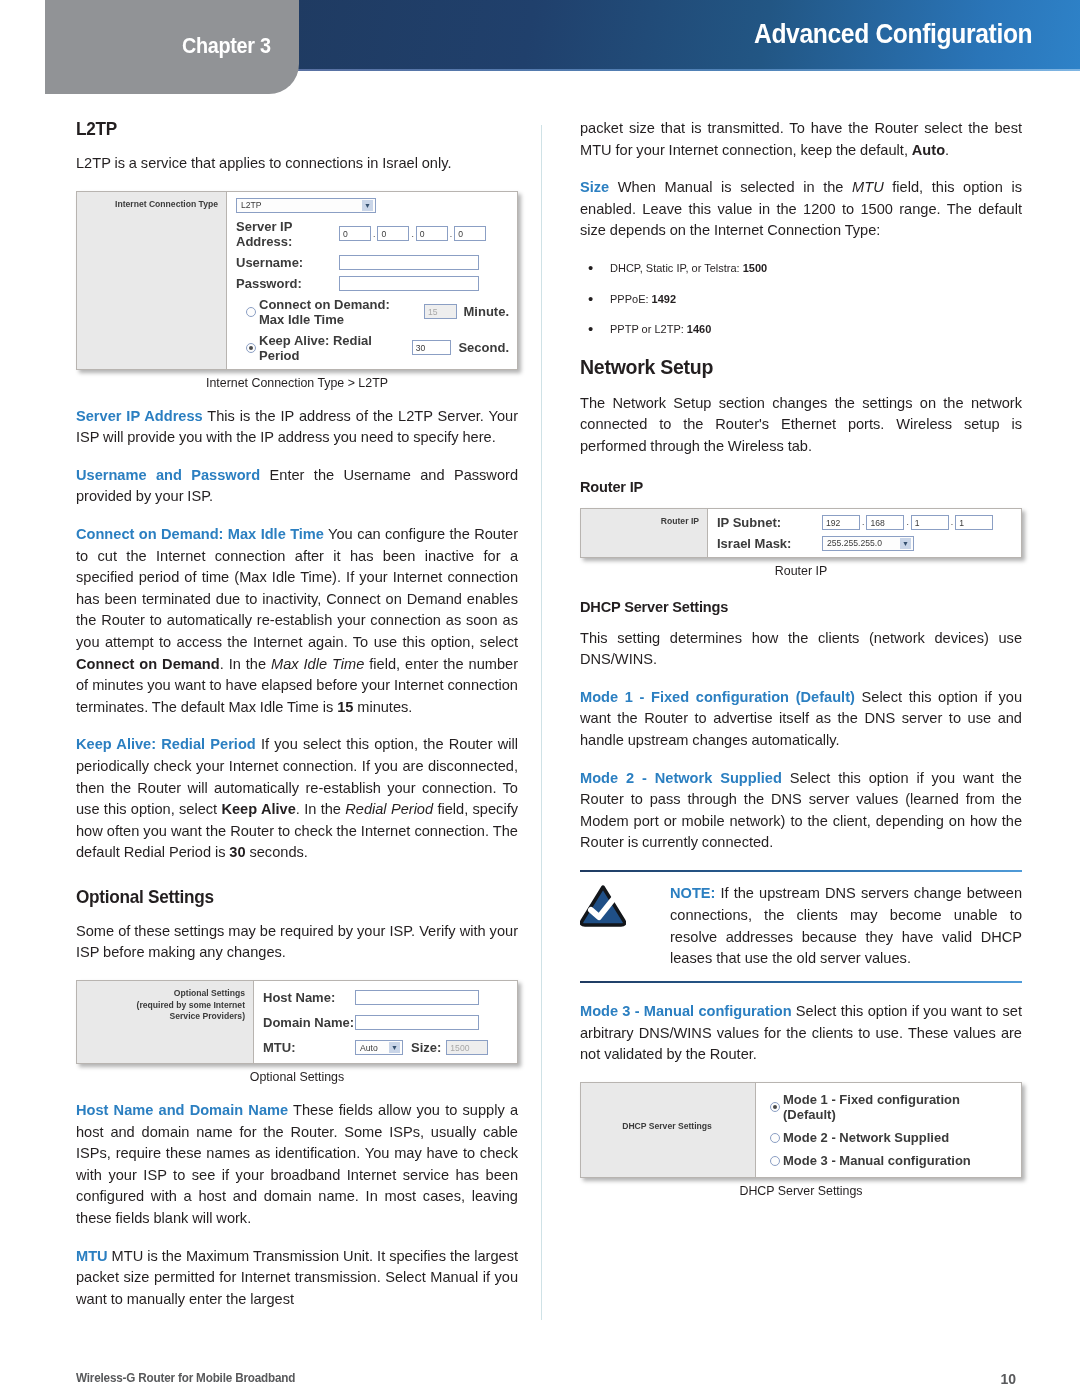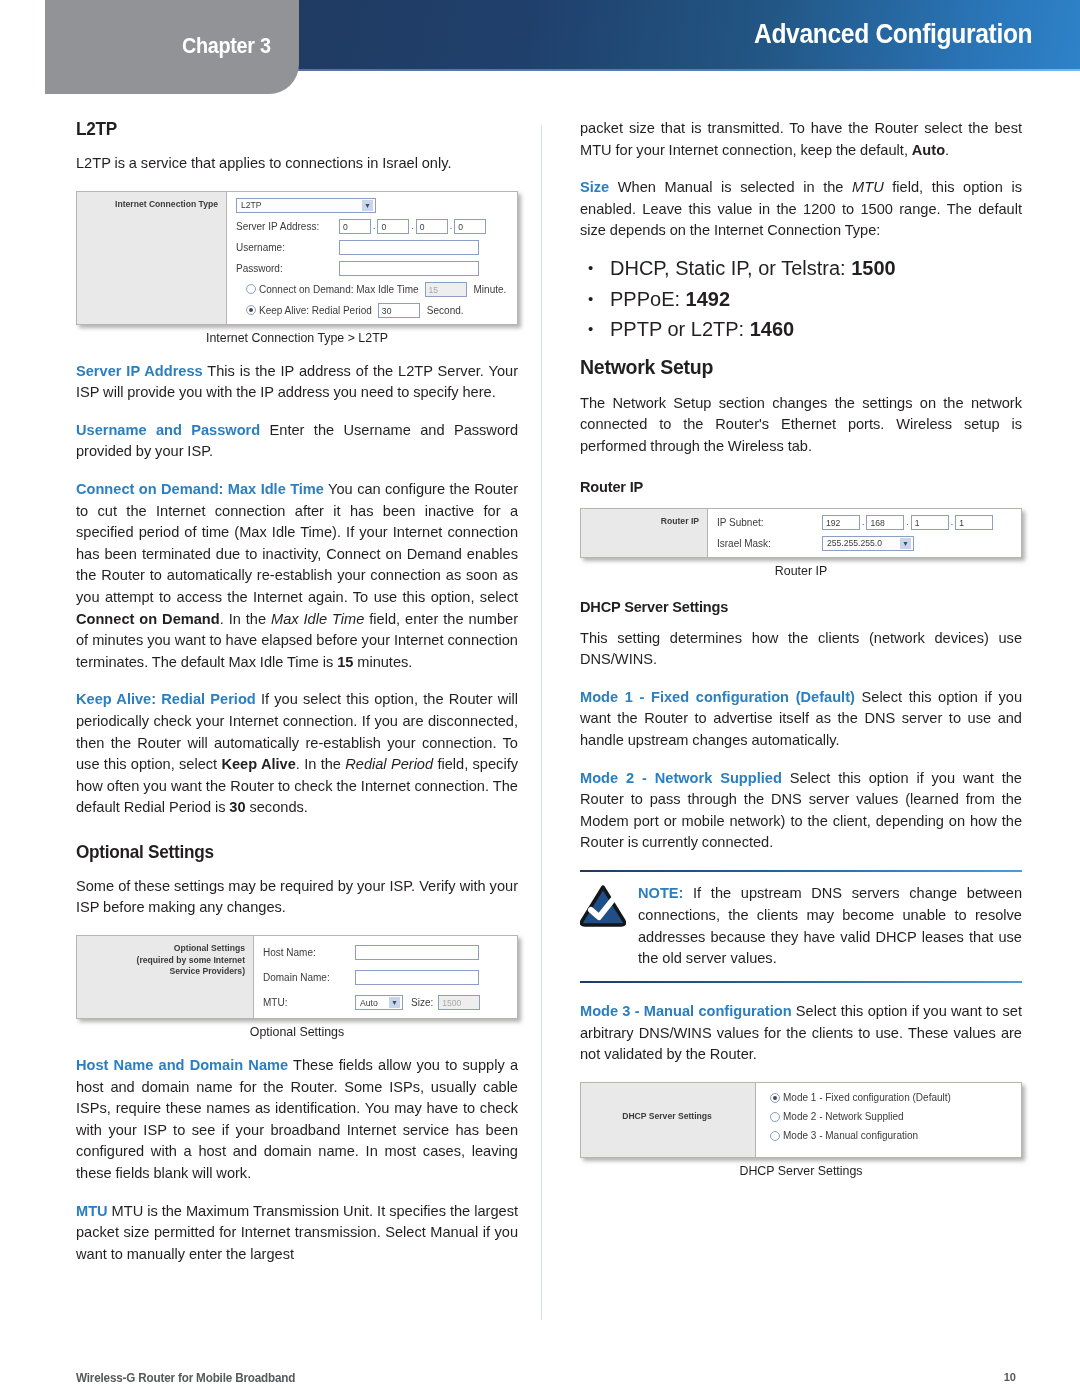--- a/index.html
+++ b/index.html
@@ -73,21 +73,21 @@
     word-spacing: -0.2px;
   }
   p.body:last-child { margin-bottom: 0; }
   .lead { color: #2b7fc1; font-weight: bold; }
   .bb { font-weight: bold; }
   .ii { font-style: italic; }
 
   ul.bullets { list-style: none; margin: 0 0 14px 0; padding: 0; }
   ul.bullets li {
     position: relative; padding-left: 30px;
-    font-size: 20px; line-height: 21.6px; margin-bottom: 9px;
+    font-size: 11px; line-height: 21.6px; margin-bottom: 9px;
   }
   ul.bullets li::before {
     content: "\2022"; position: absolute; left: 8px; top: -1px;
     font-size: 15px; color: #231f20;
   }
 
   
   .figure { margin: 4px 0 16px 0; }
   .shot {
     position: relative; background: #ffffff;
@@ -100,21 +100,21 @@
     padding: 7px 8px 14px 6px;
     display: flex; align-items: flex-start; justify-content: flex-end;
   }
   .shot-left-text {
     font-size: 8.6px; font-weight: bold; color: #3b3b3b;
     text-align: right; line-height: 11.5px;
   }
   .shot-right { flex: 1; background: #ffffff; padding: 6px 8px 6px 9px; }
   .frow { display: flex; align-items: center; margin-bottom: 6px; }
   .frow:last-child { margin-bottom: 0; }
-  .flabel { font-size: 10px; color: #3b3b3b; }
+  .flabel { font-size: 13px; color: #3b3b3b; font-weight: bold; }
   .sel {
     border: 1px solid #8b9fc4; background: #fdfdfd;
     font-size: 8.6px; color: #3b3b3b;
     padding: 1px 2px 1px 4px;
     display: flex; align-items: center; justify-content: space-between;
   }
   .caret {
     width: 11px; height: 11px; background: #c9d5e8;
     margin-left: 4px; display: flex; align-items: center; justify-content: center;
     font-size: 7px; color: #35506f; line-height: 1;
@@ -136,38 +136,38 @@
     content: ""; width: 4px; height: 4px; border-radius: 50%; background: #4a4a4a;
   }
   .caption {
     text-align: center; font-size: 12.4px; color: #231f20;
     margin-top: 6px;
   }
 
   
   .note { margin: 16px 0 18px 0; }
   .note-rule { height: 2.5px; background: linear-gradient(90deg,#1f3a60 0%, #2a6ca8 55%, #4f9bd8 100%); }
-  .note-body { display: flex; align-items: flex-start; padding: 11px 0 11px 0; }
+  .note-body { display: flex; align-items: flex-start; padding: 11px 0 11px 0; gap: 32px; }
   .note-badge { width: 58px; flex: none; padding-top: 2px; }
   .note-text {
     flex: 1; font-size: 14.6px; line-height: 21.6px; text-align: justify;
   }
   .note-kw { color: #2b7fc1; font-weight: bold; }
 
   
   .footer { position: absolute; left: 76px; top: 1371px; width: 940px; }
   .footer-left {
     position: absolute; left: 0; top: 0;
     font-size: 12.6px; font-weight: bold; color: #58595b;
     letter-spacing: -0.2px;
     transform: scaleX(0.93); transform-origin: left center; white-space: nowrap;
   }
   .footer-right {
     position: absolute; right: 0; top: 0;
-    font-size: 11px; font-weight: bold; color: #58595b;
+    font-size: 14px; font-weight: bold; color: #58595b;
   }
 </style>
 </head>
 <body>
 
 <div id="page">
 
   <div class="hdr">
     <div class="hdr-banner"></div>
     <div class="hdr-banner-underline"></div>

